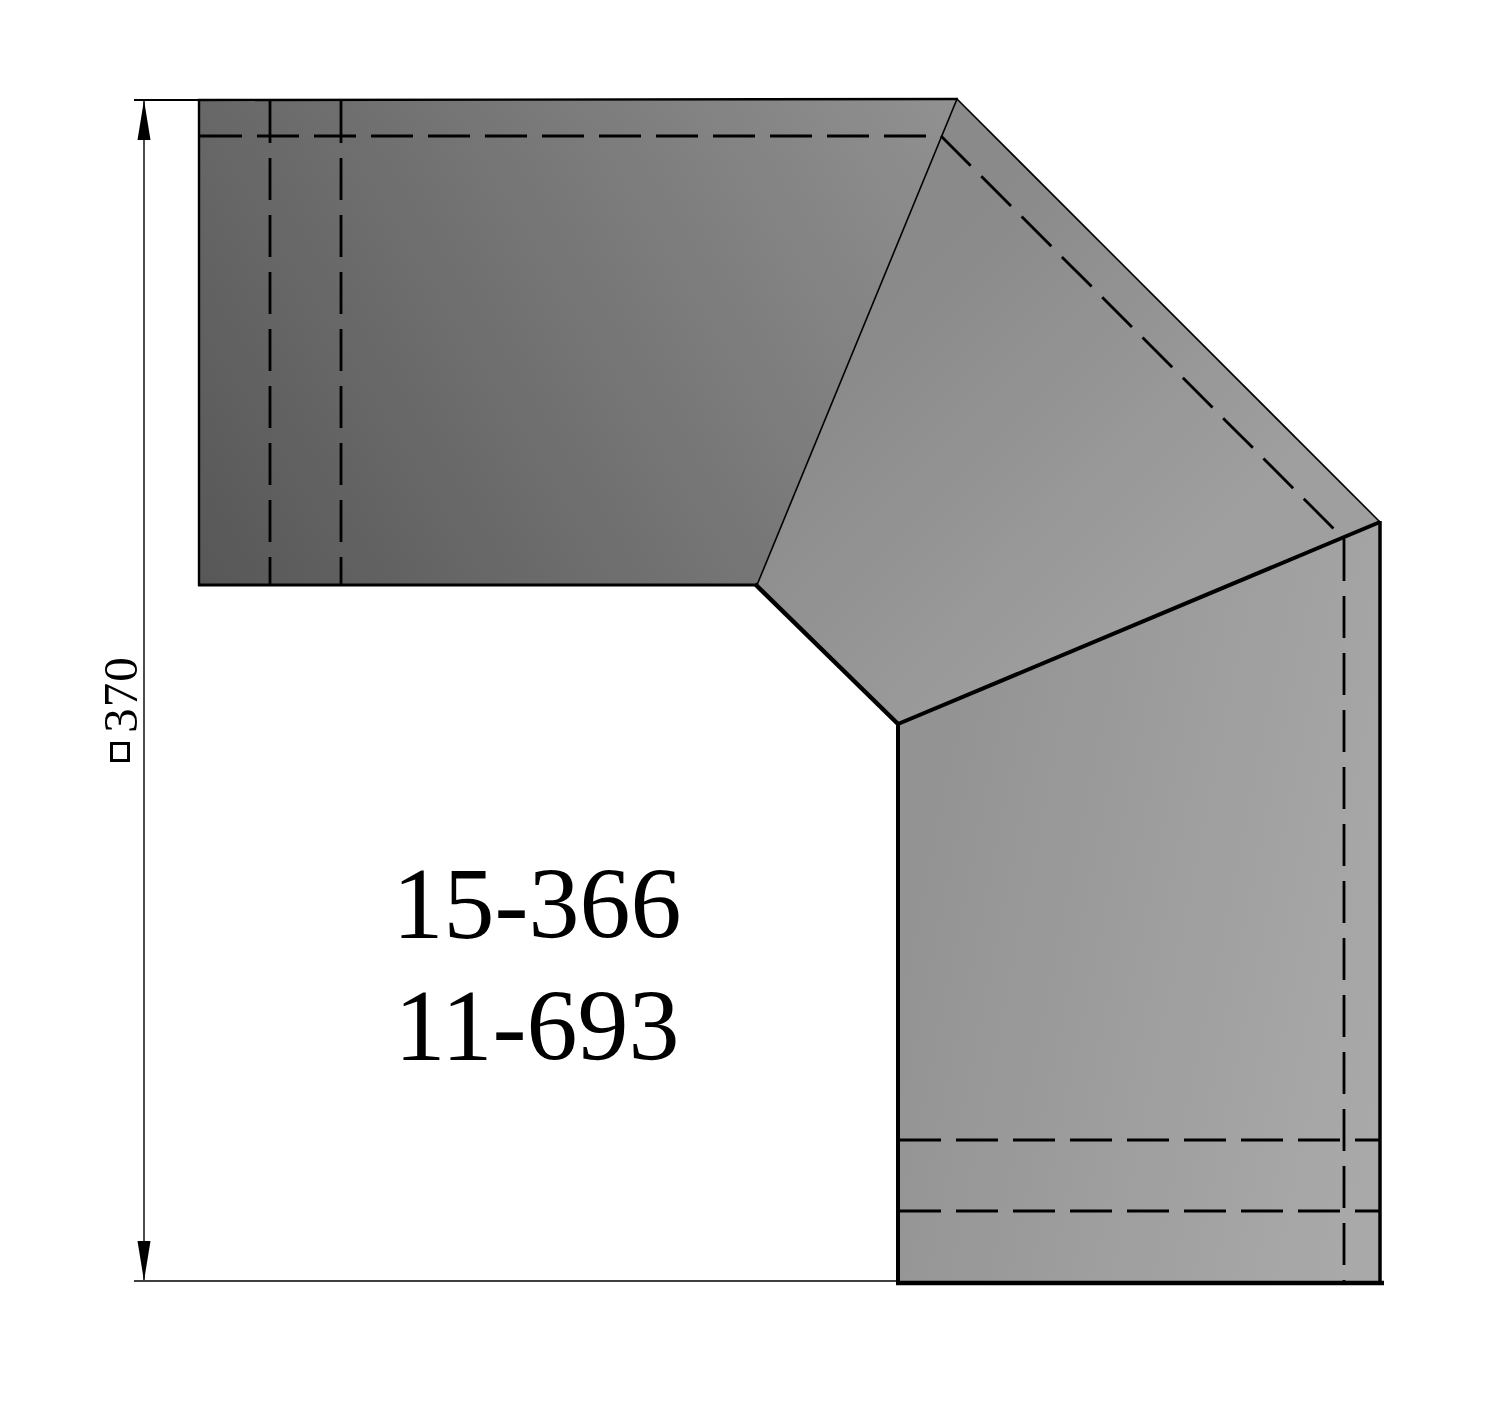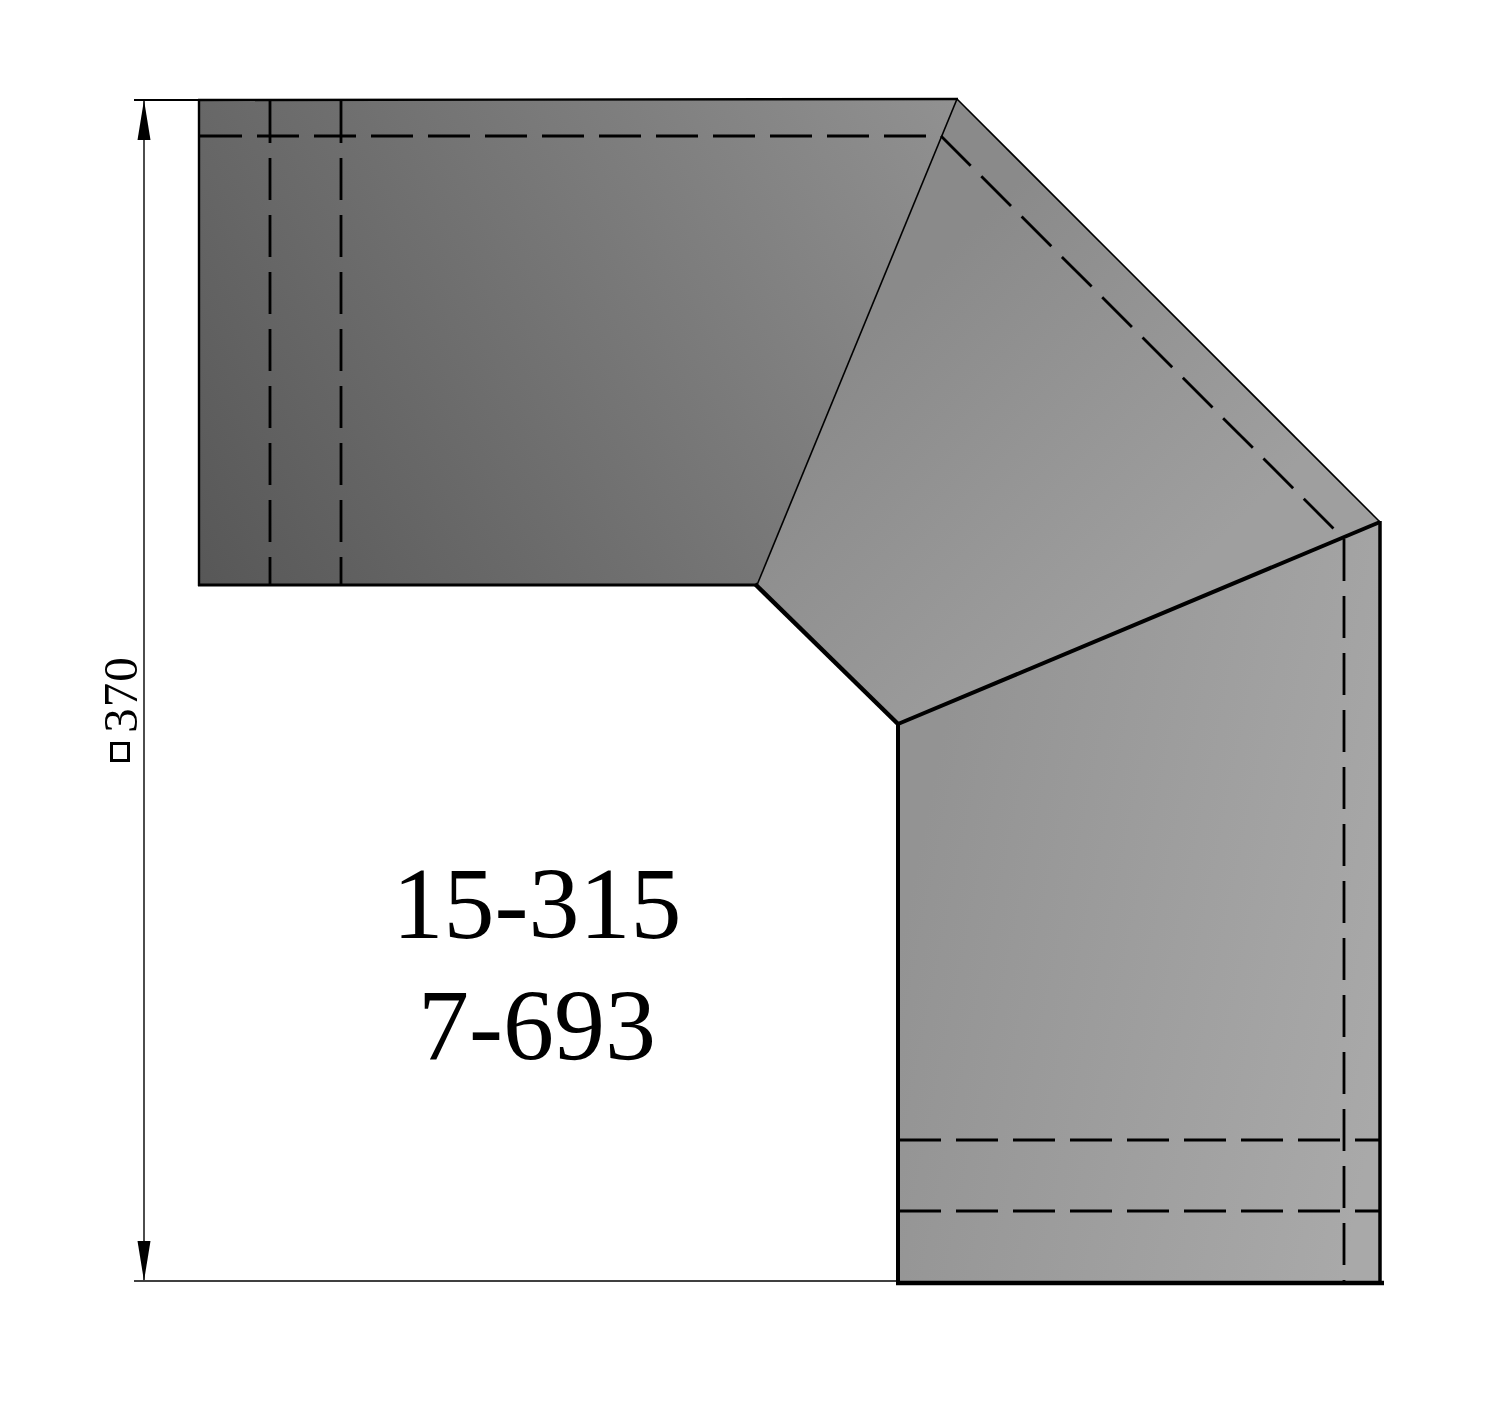--- a/index.html
+++ b/index.html
@@ -114,17 +114,17 @@
       <polygon points="144,1281 137.5,1241 150.5,1241" fill="#000000"></polygon>
     </g>
   </svg>
 
   <div class="dim-label">
     <span class="square-symbol"></span>
     <span>370</span>
   </div>
 
   <div class="part-numbers">
-    <div>15-315</div>
-    <div>7-693</div>
+    <div>15-366</div>
+    <div>11-693</div>
   </div>
 
 </div>
 
 </body></html>

